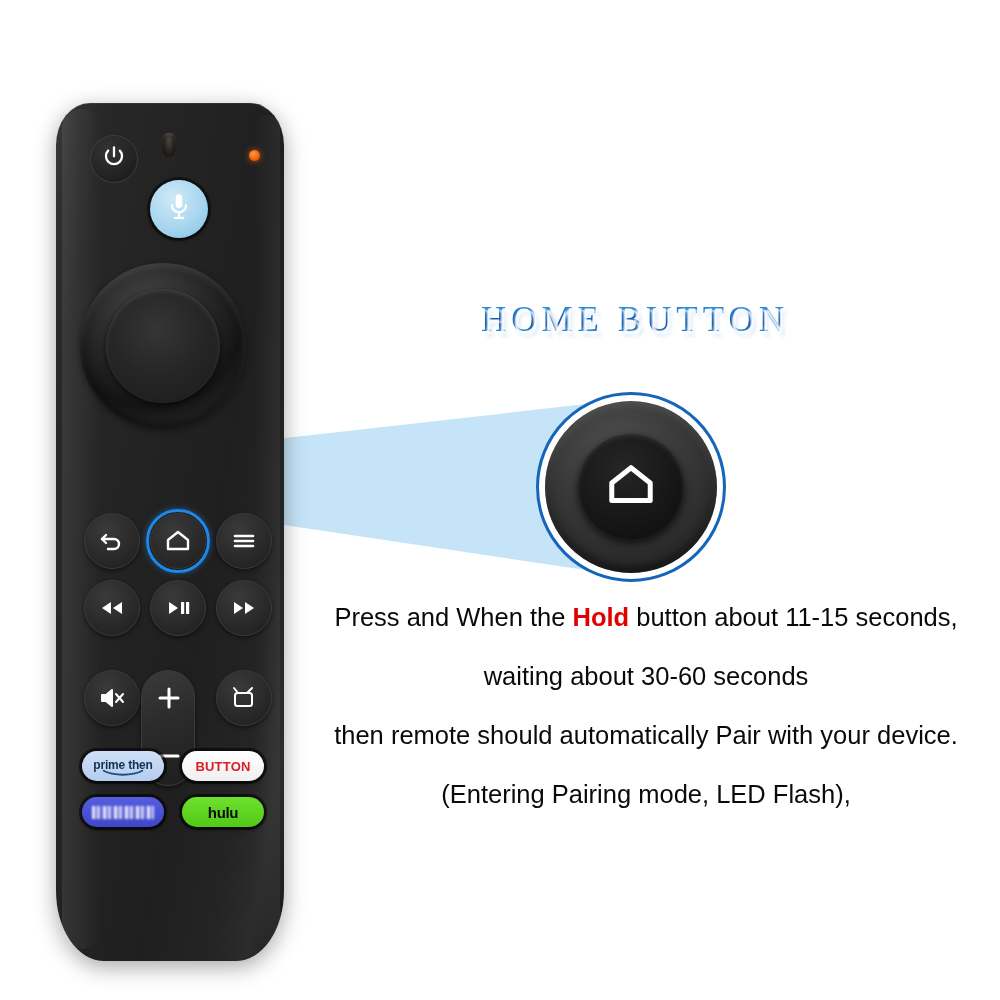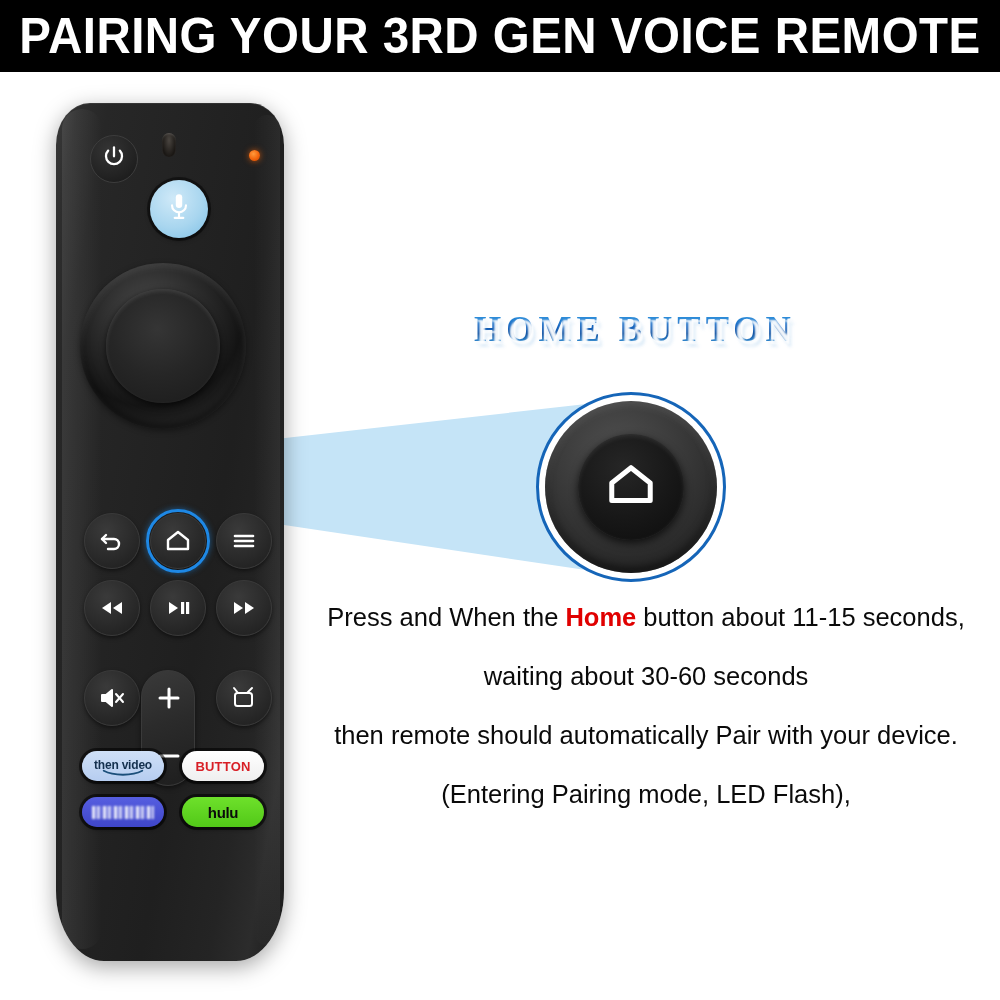--- a/index.html
+++ b/index.html
@@ -195,25 +195,25 @@
     position: absolute; left: 42px; top: 42px; width: 106px; height: 106px;
     border-radius: 50%;
     background: radial-gradient(circle at 42% 32%, #262626 0%, #171717 55%, #0c0c0c 100%);
     display: flex; align-items: center; justify-content: center;
     box-shadow: inset 0 2px 5px rgba(255,255,255,0.10), 0 3px 8px rgba(0,0,0,0.7);
   }
   .callout-inner svg { width: 54px; height: 50px; }
 
   
   .home-heading {
-    position: absolute; left: 455px; top: 312px; width: 360px;
+    position: absolute; left: 455px; top: 302px; width: 360px;
     text-align: center;
     font-family: "Liberation Serif", "DejaVu Serif", serif;
     font-size: 35px;
-    font-weight: 700;
+    font-weight: 400;
     letter-spacing: 5px;
     line-height: 1;
     background: linear-gradient(180deg, #3aa4e8 0%, #1565c0 40%, #0b4d9e 62%, #4fb3f0 100%);
     -webkit-background-clip: text;
     background-clip: text;
     color: transparent;
     -webkit-text-fill-color: transparent;
     text-shadow: 2px 3px 2px rgba(255,255,255,0.95);
     filter: drop-shadow(2px 3px 1px rgba(220,235,248,0.95));
     white-space: nowrap;
@@ -229,23 +229,20 @@
     line-height: 59px;
   }
   .instructions .line { white-space: nowrap; }
   .hl-home { color: #e00000; font-weight: 700; }
 </style>
 </head>
 <body>
 
 <div id="page">
 
-  <div class="banner">
-    <div class="banner-title">PAIRING YOUR 3RD GEN VOICE REMOTE</div>
-  </div>
 
   <svg class="beam" viewBox="0 0 1000 1000">
     <polygon points="196,448 196,512 640,578 640,398" fill="#c5e4f7"></polygon>
   </svg>
 
   <div class="remote-wrap">
     <div class="remote-body"></div>
     <div class="remote-gloss"></div>
     <div class="remote-gloss-r"></div>
 
@@ -364,21 +361,21 @@
       <span>
         <svg width="28" height="26" viewBox="0 0 28 26" fill="none" stroke="#ffffff" stroke-width="2" stroke-linejoin="round" stroke-linecap="round">
           <path d="M8 8 L 4 3"></path>
           <path d="M17 8 L 22 3"></path>
           <rect x="5" y="8" width="17" height="13" rx="2.5"></rect>
         </svg>
       </span>
     </div>
 
     <div class="app-btn app-prime">
-      <span class="prime-txt">then video</span>
+      <span class="prime-txt">prime then</span>
       <svg class="prime-smile" viewBox="0 0 46 8">
         <path d="M1 2 C 12 8, 34 8, 45 2" fill="none" stroke="#1b4f7a" stroke-width="2.2" stroke-linecap="round"></path>
       </svg>
     </div>
 
     <div class="app-btn app-netflix">
       <span class="netflix-txt">BUTTON</span>
     </div>
 
     <div class="app-btn app-disney">
@@ -398,19 +395,19 @@
     <div class="callout-inner">
       <span>
         <svg viewBox="0 0 28 26" fill="none" stroke="#ffffff" stroke-width="2.6" stroke-linejoin="round" stroke-linecap="round">
           <path d="M4 12 L 14 4 L 24 12 V 21 H 4 Z"></path>
         </svg>
       </span>
     </div>
   </div>
 
   <div class="instructions">
-    <div class="line"><span>Press and When the </span><span class="hl-home">Home</span><span> button about 11-15 seconds,</span></div>
+    <div class="line"><span>Press and When the </span><span class="hl-home">Hold</span><span> button about 11-15 seconds,</span></div>
     <div class="line">waiting about 30-60 seconds</div>
     <div class="line">then remote should automatically Pair with your device.</div>
     <div class="line">(Entering Pairing mode, LED Flash),</div>
   </div>
 
 </div>
 
 </body></html>

